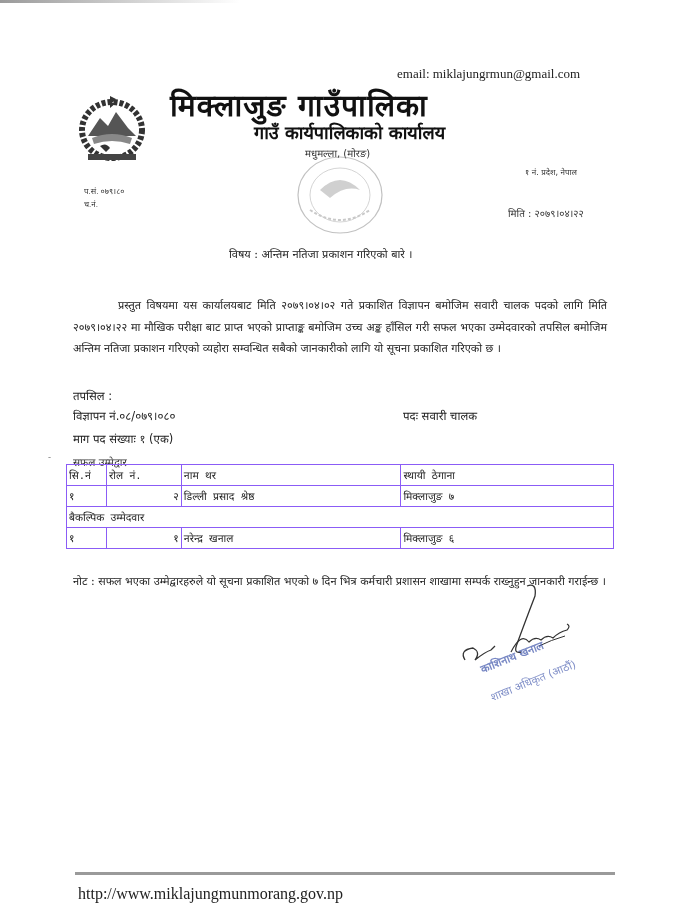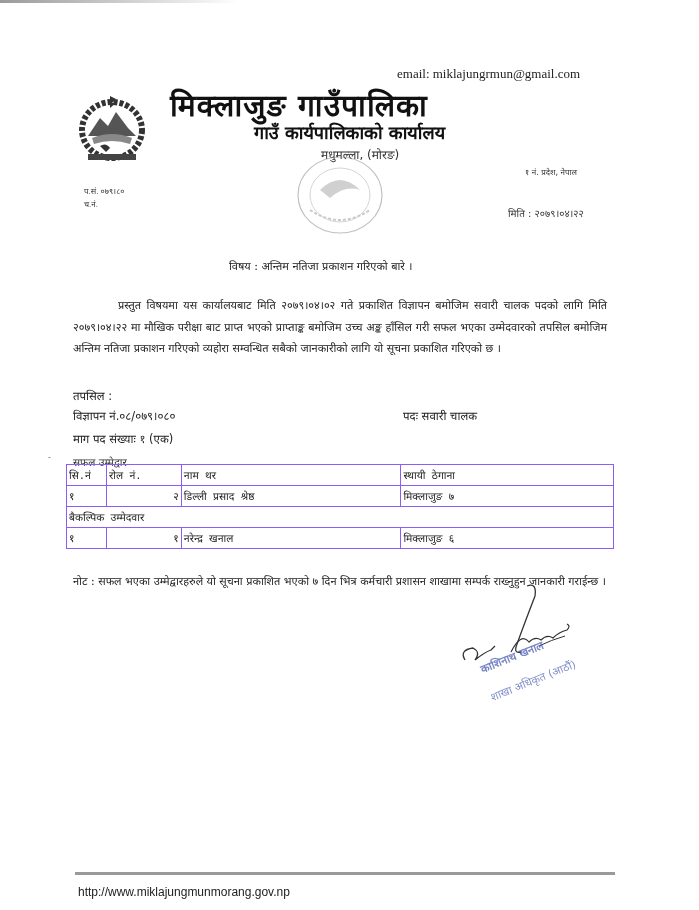--- a/index.html
+++ b/index.html
@@ -20,41 +20,40 @@
     .logo { left: 70px; top: 92px; width: 84px; height: 74px; }
     .title {
       left: 170px; top: 84px; font-size: 30px; font-weight: bold;
       font-family: "DejaVu Sans", sans-serif; color: #111; letter-spacing: 1px; text-align: right;
     }
     .subtitle {
       left: 254px; top: 120px; font-size: 18px; font-weight: bold;
       font-family: "DejaVu Sans", sans-serif; color: #111;
     }
     .address {
-      left: 321px; top: 146px; font-size: 12px; color: #333;
+      left: 305px; top: 146px; font-size: 10px; color: #333;
       font-family: "DejaVu Sans", sans-serif;
     }
     .province {
       left: 525px; top: 166px; font-size: 8px; color: #333;
       font-family: "DejaVu Sans", sans-serif;
     }
     .stamp { left: 290px; top: 150px; width: 100px; height: 90px; opacity: 0.45; }
     .ref {
       left: 68px; top: 185px; font-size: 8px; line-height: 13px; color: #333;
       font-family: Liberation Sans, sans-serif;
       margin-left: 16px;
     }
     .date {
       left: 508px; top: 206px; font-size: 10px; color: #333;
       font-family: "DejaVu Sans", sans-serif;
     }
     .subject {
       left: 229px; top: 246px; font-size: 11px; color: #222;
       font-family: "DejaVu Serif", serif;
-      margin-top: 12px;
     }
     .body-para {
       left: 73px; top: 295px; width: 534px; font-size: 11px; line-height: 21.5px;
       text-align: justify; color: #222; font-family: "DejaVu Serif", serif;
     }
     .body-para span.indent { display: inline-block; width: 45px; }
     .det { font-size: 11.5px; color: #222; font-family: "DejaVu Sans", sans-serif; }
     .tapasil { left: 73px; top: 388px; }
     .advert { left: 73px; top: 408px; }
     .post { left: 403px; top: 408px; }
@@ -84,22 +83,22 @@
     }
     .sig-title {
       left: 488px; top: 690px; font-size: 11px; color: #4a5fb0; opacity: 0.7;
       transform: rotate(-22deg); transform-origin: left top;
       font-family: "DejaVu Sans", sans-serif;
     }
     .footer-rule {
       left: 75px; top: 872px; width: 540px; height: 3px; background: #9a9a9a;
     }
     .footer-url {
-      left: 78px; top: 885px; font-size: 12px; color: #222;
-      font-family: Liberation Sans, sans-serif;
+      left: 78px; top: 885px; font-size: 16px; color: #222;
+      font-family: Liberation Serif, serif;
     }
     .side-mark { left: 48px; top: 452px; font-size: 9px; color: #777; }
   </style>
 </head>
 <body>
 
 <div class="abs top-shade"></div>
 
 <div class="abs email">email: miklajungrmun@gmail.com</div>
 

